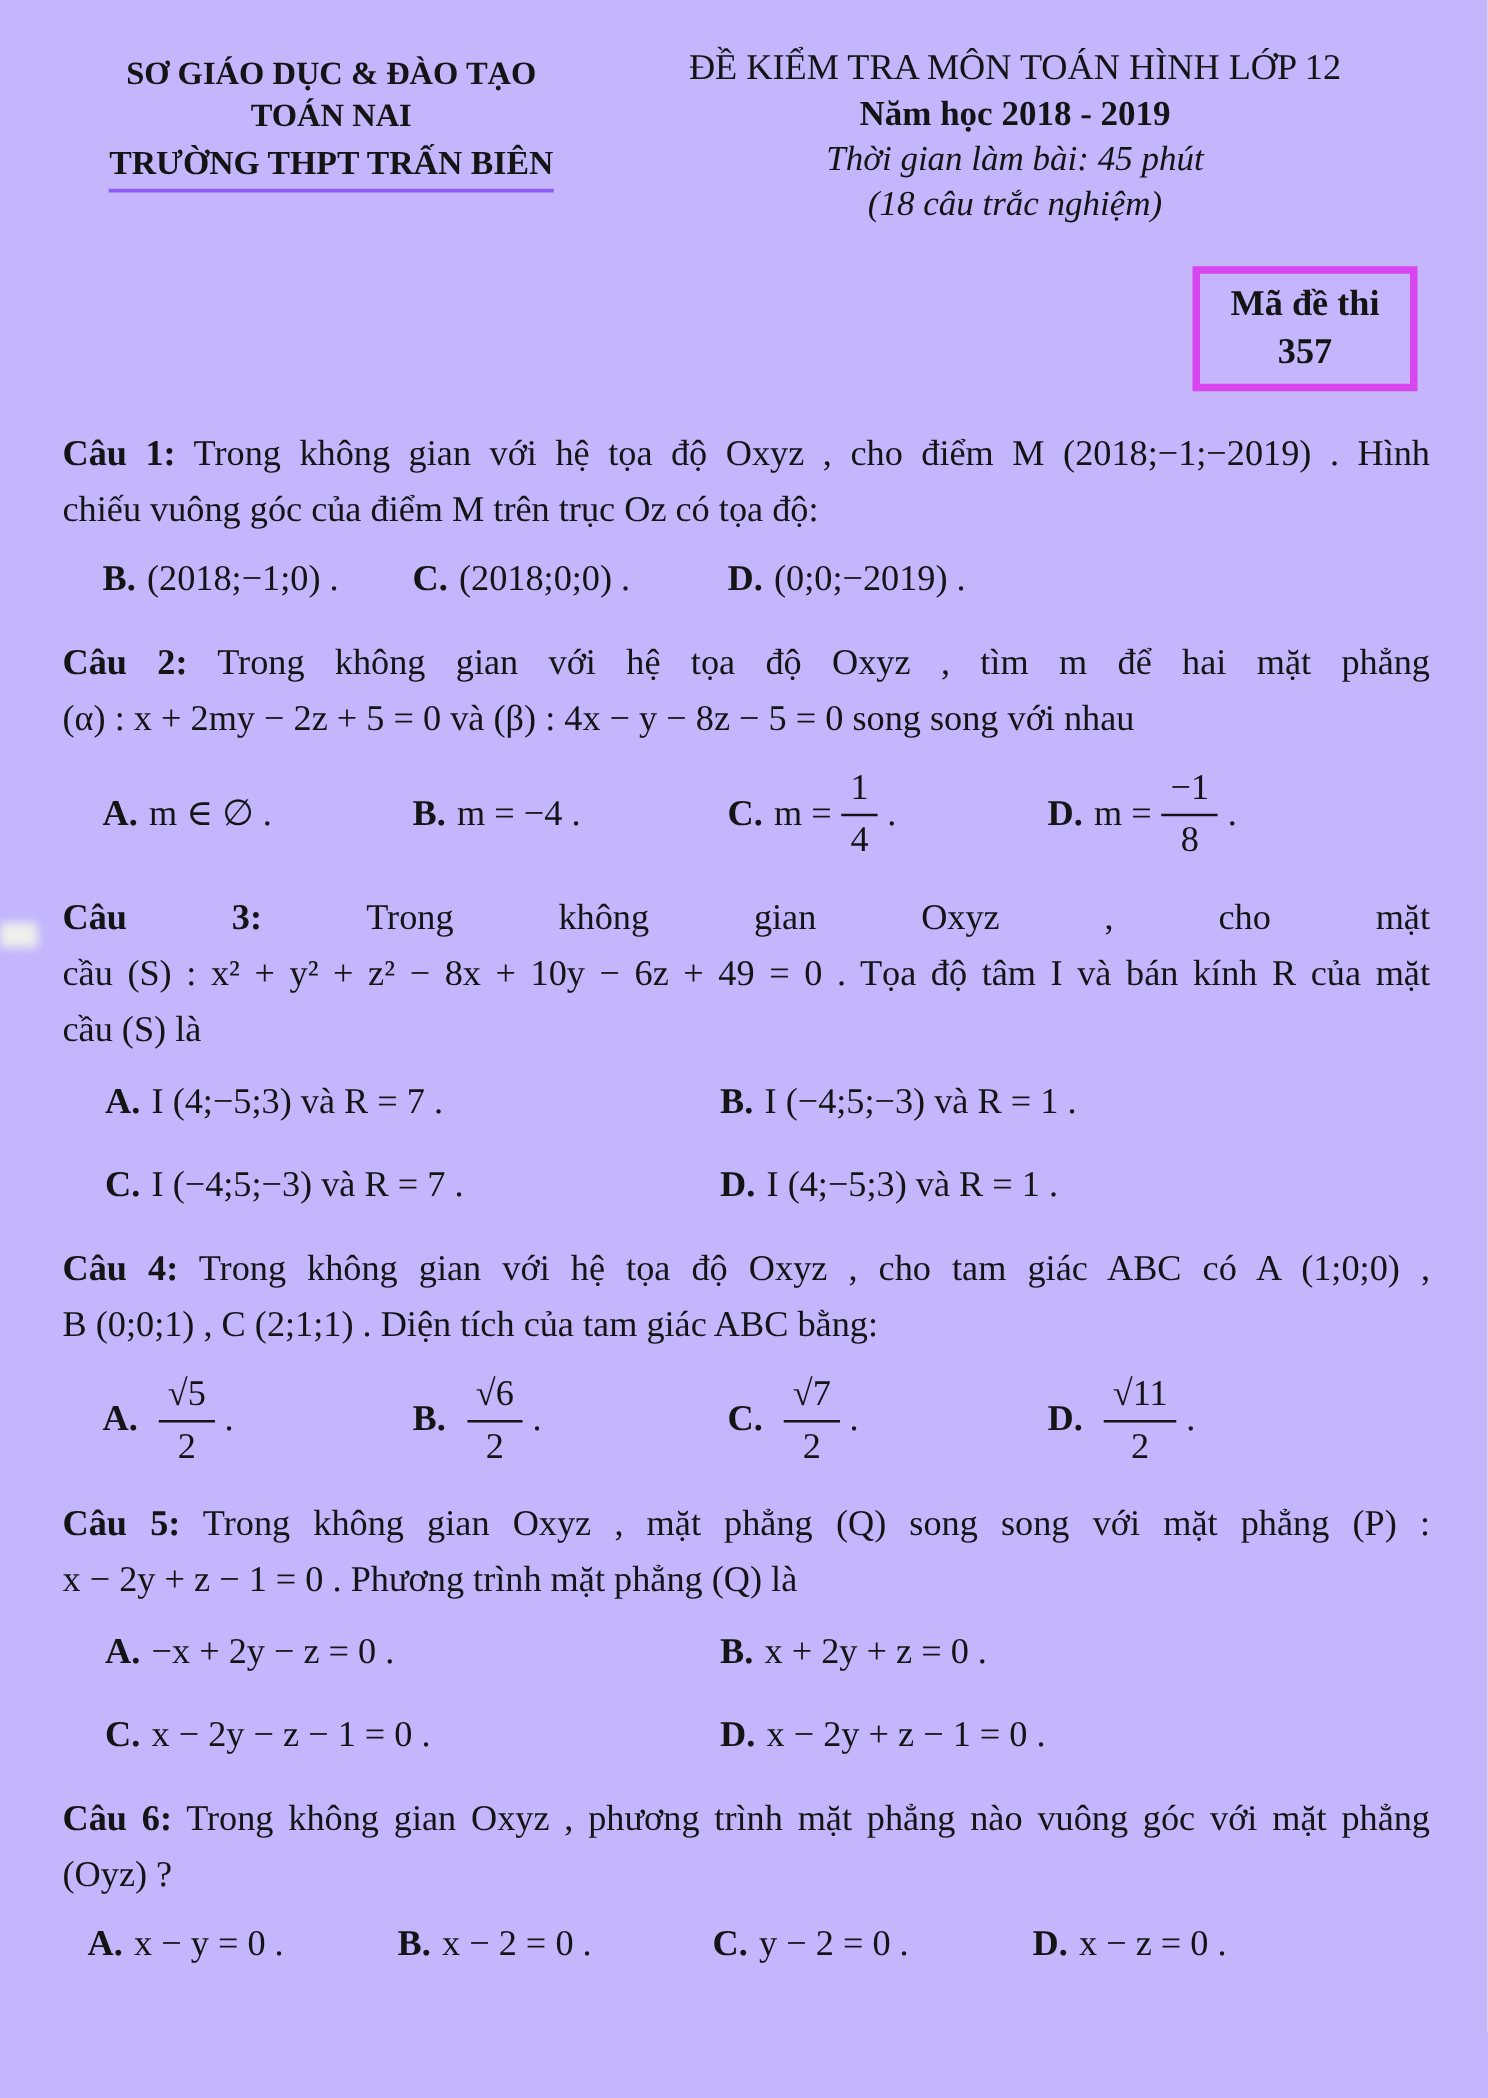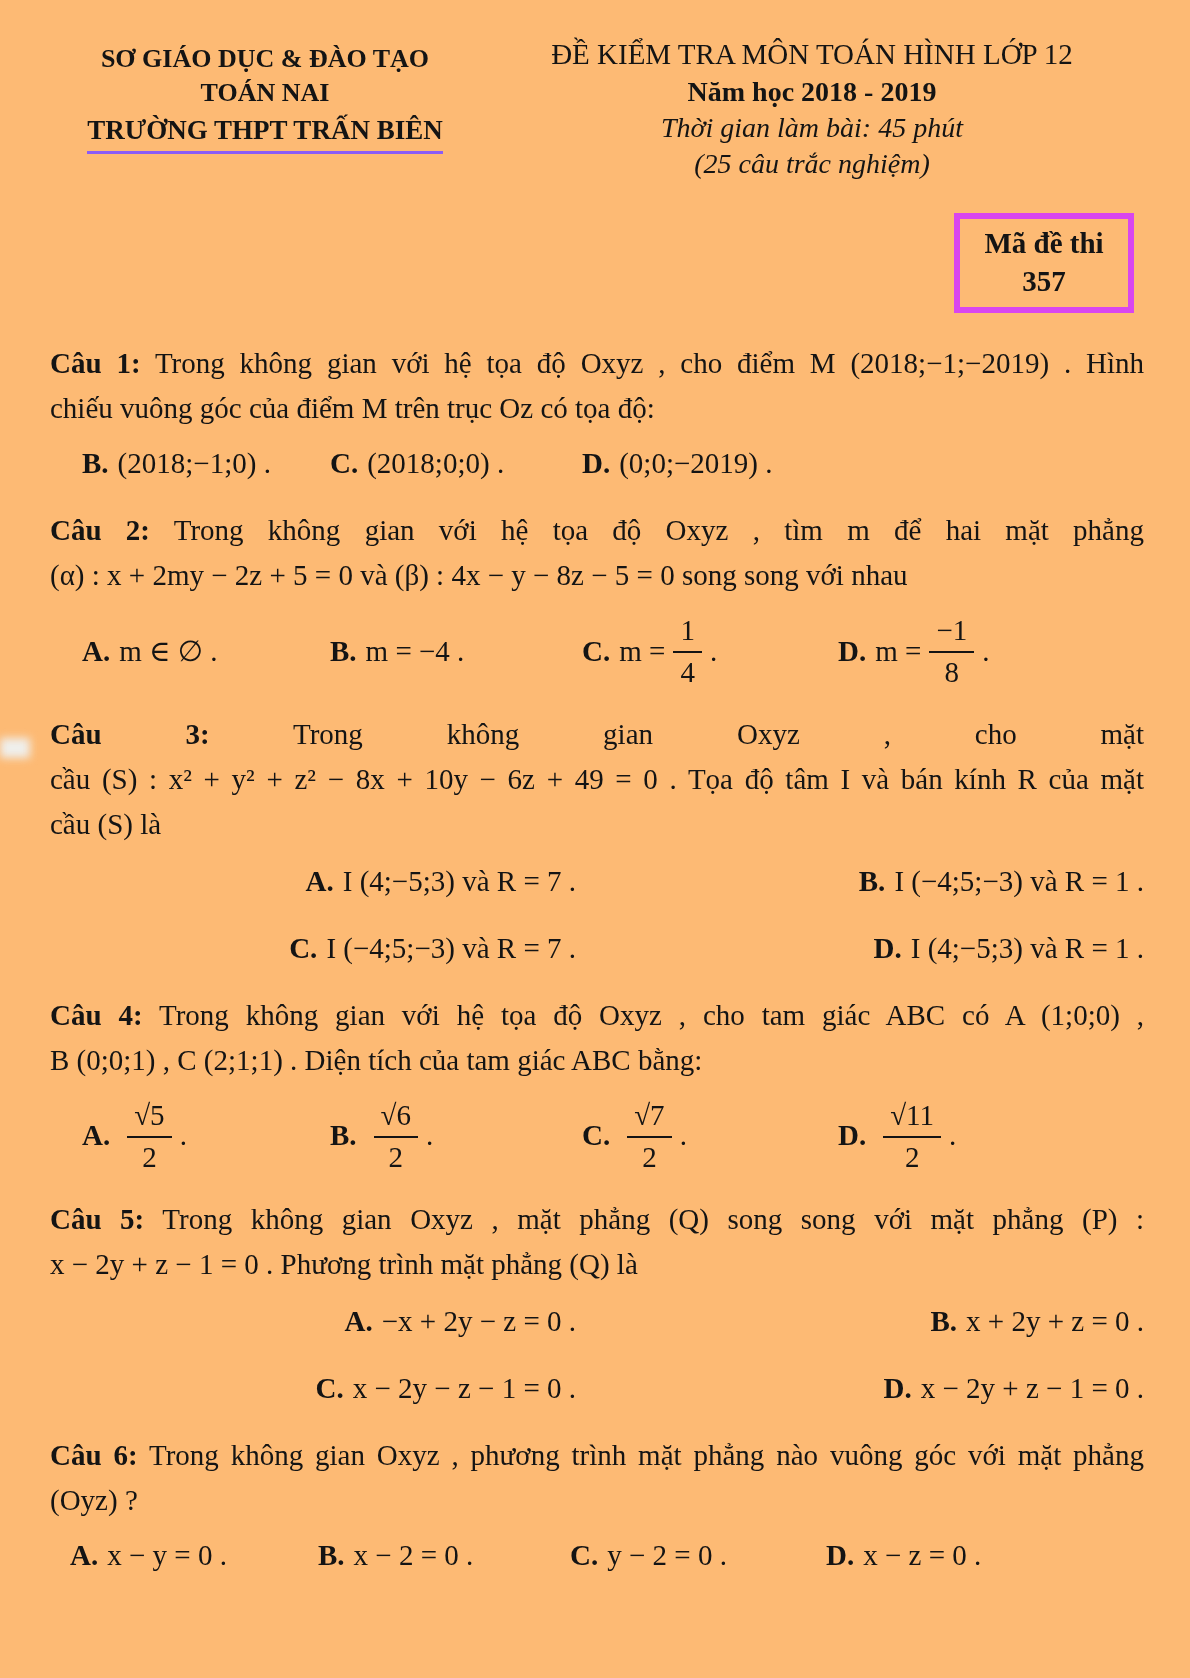--- a/index.html
+++ b/index.html
@@ -1,19 +1,19 @@
 <!DOCTYPE html>
 <html lang="vi"><head>
 <meta charset="utf-8">
 <style>
   html,body{margin:0;padding:0;background:#e8e8e8;}
   .sheet{
     width:1190px;height:1678px;box-sizing:border-box;
     padding:34px 46px 0 50px;
-    background:#fdba74;color:#141414;position:relative;overflow:hidden;
+    background:#c4b5fd;color:#141414;position:relative;overflow:hidden;
     font-family:"Liberation Serif","DejaVu Serif",serif;
     font-size:29px;
   }
   
   .hdr{display:flex;}
   .hdr-left{width:430px;text-align:center;font-weight:bold;font-size:26px;line-height:1.32;padding-top:8px;}
   .school{display:inline-block;border-bottom:3px solid #8b5cf6;padding-bottom:3px;font-size:27px;margin-top:2px;}
   .hdr-right{flex:1;text-align:center;line-height:1.3;padding-top:2px;}
   .exam-title{font-weight:normal;font-size:29px;}
   .exam-year{font-weight:bold;font-size:28px;}
@@ -24,21 +24,21 @@
   .code-box{display:inline-block;border:6px solid #d946ef;padding:5px 18px 7px;text-align:center;
             font-weight:bold;font-size:29px;line-height:1.32;min-width:132px;}
   
   .question{margin-top:22px;}
   .q1{margin-top:28px;}
   .qline{line-height:45px;}
   .just{text-align:justify;text-align-last:justify;}
   .qnum{font-weight:bold;}
   .answers-row4{display:grid;grid-template-columns:248px 252px 256px 1fr;padding-left:32px;margin-top:10px;}
   .answers-row4.pad-sm{padding-left:20px;}
-  .answers-grid2{display:grid;grid-template-columns:492px 1fr;row-gap:22px;padding-left:34px;margin-top:12px;text-align:right;}
+  .answers-grid2{display:grid;grid-template-columns:492px 1fr;row-gap:22px;padding-left:34px;margin-top:12px;}
   .answer{line-height:45px;}
   .albl{font-weight:bold;padding-right:9px;}
   
   .frow{margin-top:14px;align-items:center;}
   .fans{display:flex;align-items:center;}
   .frac{display:inline-block;text-align:center;margin:0 8px;line-height:1.2;}
   .fnum{display:block;border-bottom:2px solid #141414;padding:1px 7px 3px;}
   .fden{display:block;padding-top:2px;}
   
   .smudge{position:absolute;left:0;top:738px;width:30px;height:20px;background:#efefec;filter:blur(4px);}
@@ -51,21 +51,21 @@
   <div class="hdr">
     <div class="hdr-left">
       <div>SƠ GIÁO DỤC &amp; ĐÀO TẠO</div>
       <div>TOÁN NAI</div>
       <div><span class="school">TRƯỜNG THPT TRẤN BIÊN</span></div>
     </div>
     <div class="hdr-right">
       <div class="exam-title">ĐỀ KIỂM TRA MÔN TOÁN HÌNH LỚP 12</div>
       <div class="exam-year">Năm học 2018 - 2019</div>
       <div class="exam-duration">Thời gian làm bài: 45 phút</div>
-      <div class="exam-note">(25 câu trắc nghiệm)</div>
+      <div class="exam-note">(18 câu trắc nghiệm)</div>
     </div>
   </div>
 
   <div class="code-wrap">
     <div class="code-box">
       <div>Mã đề thi</div>
       <div>357</div>
     </div>
   </div>
 

